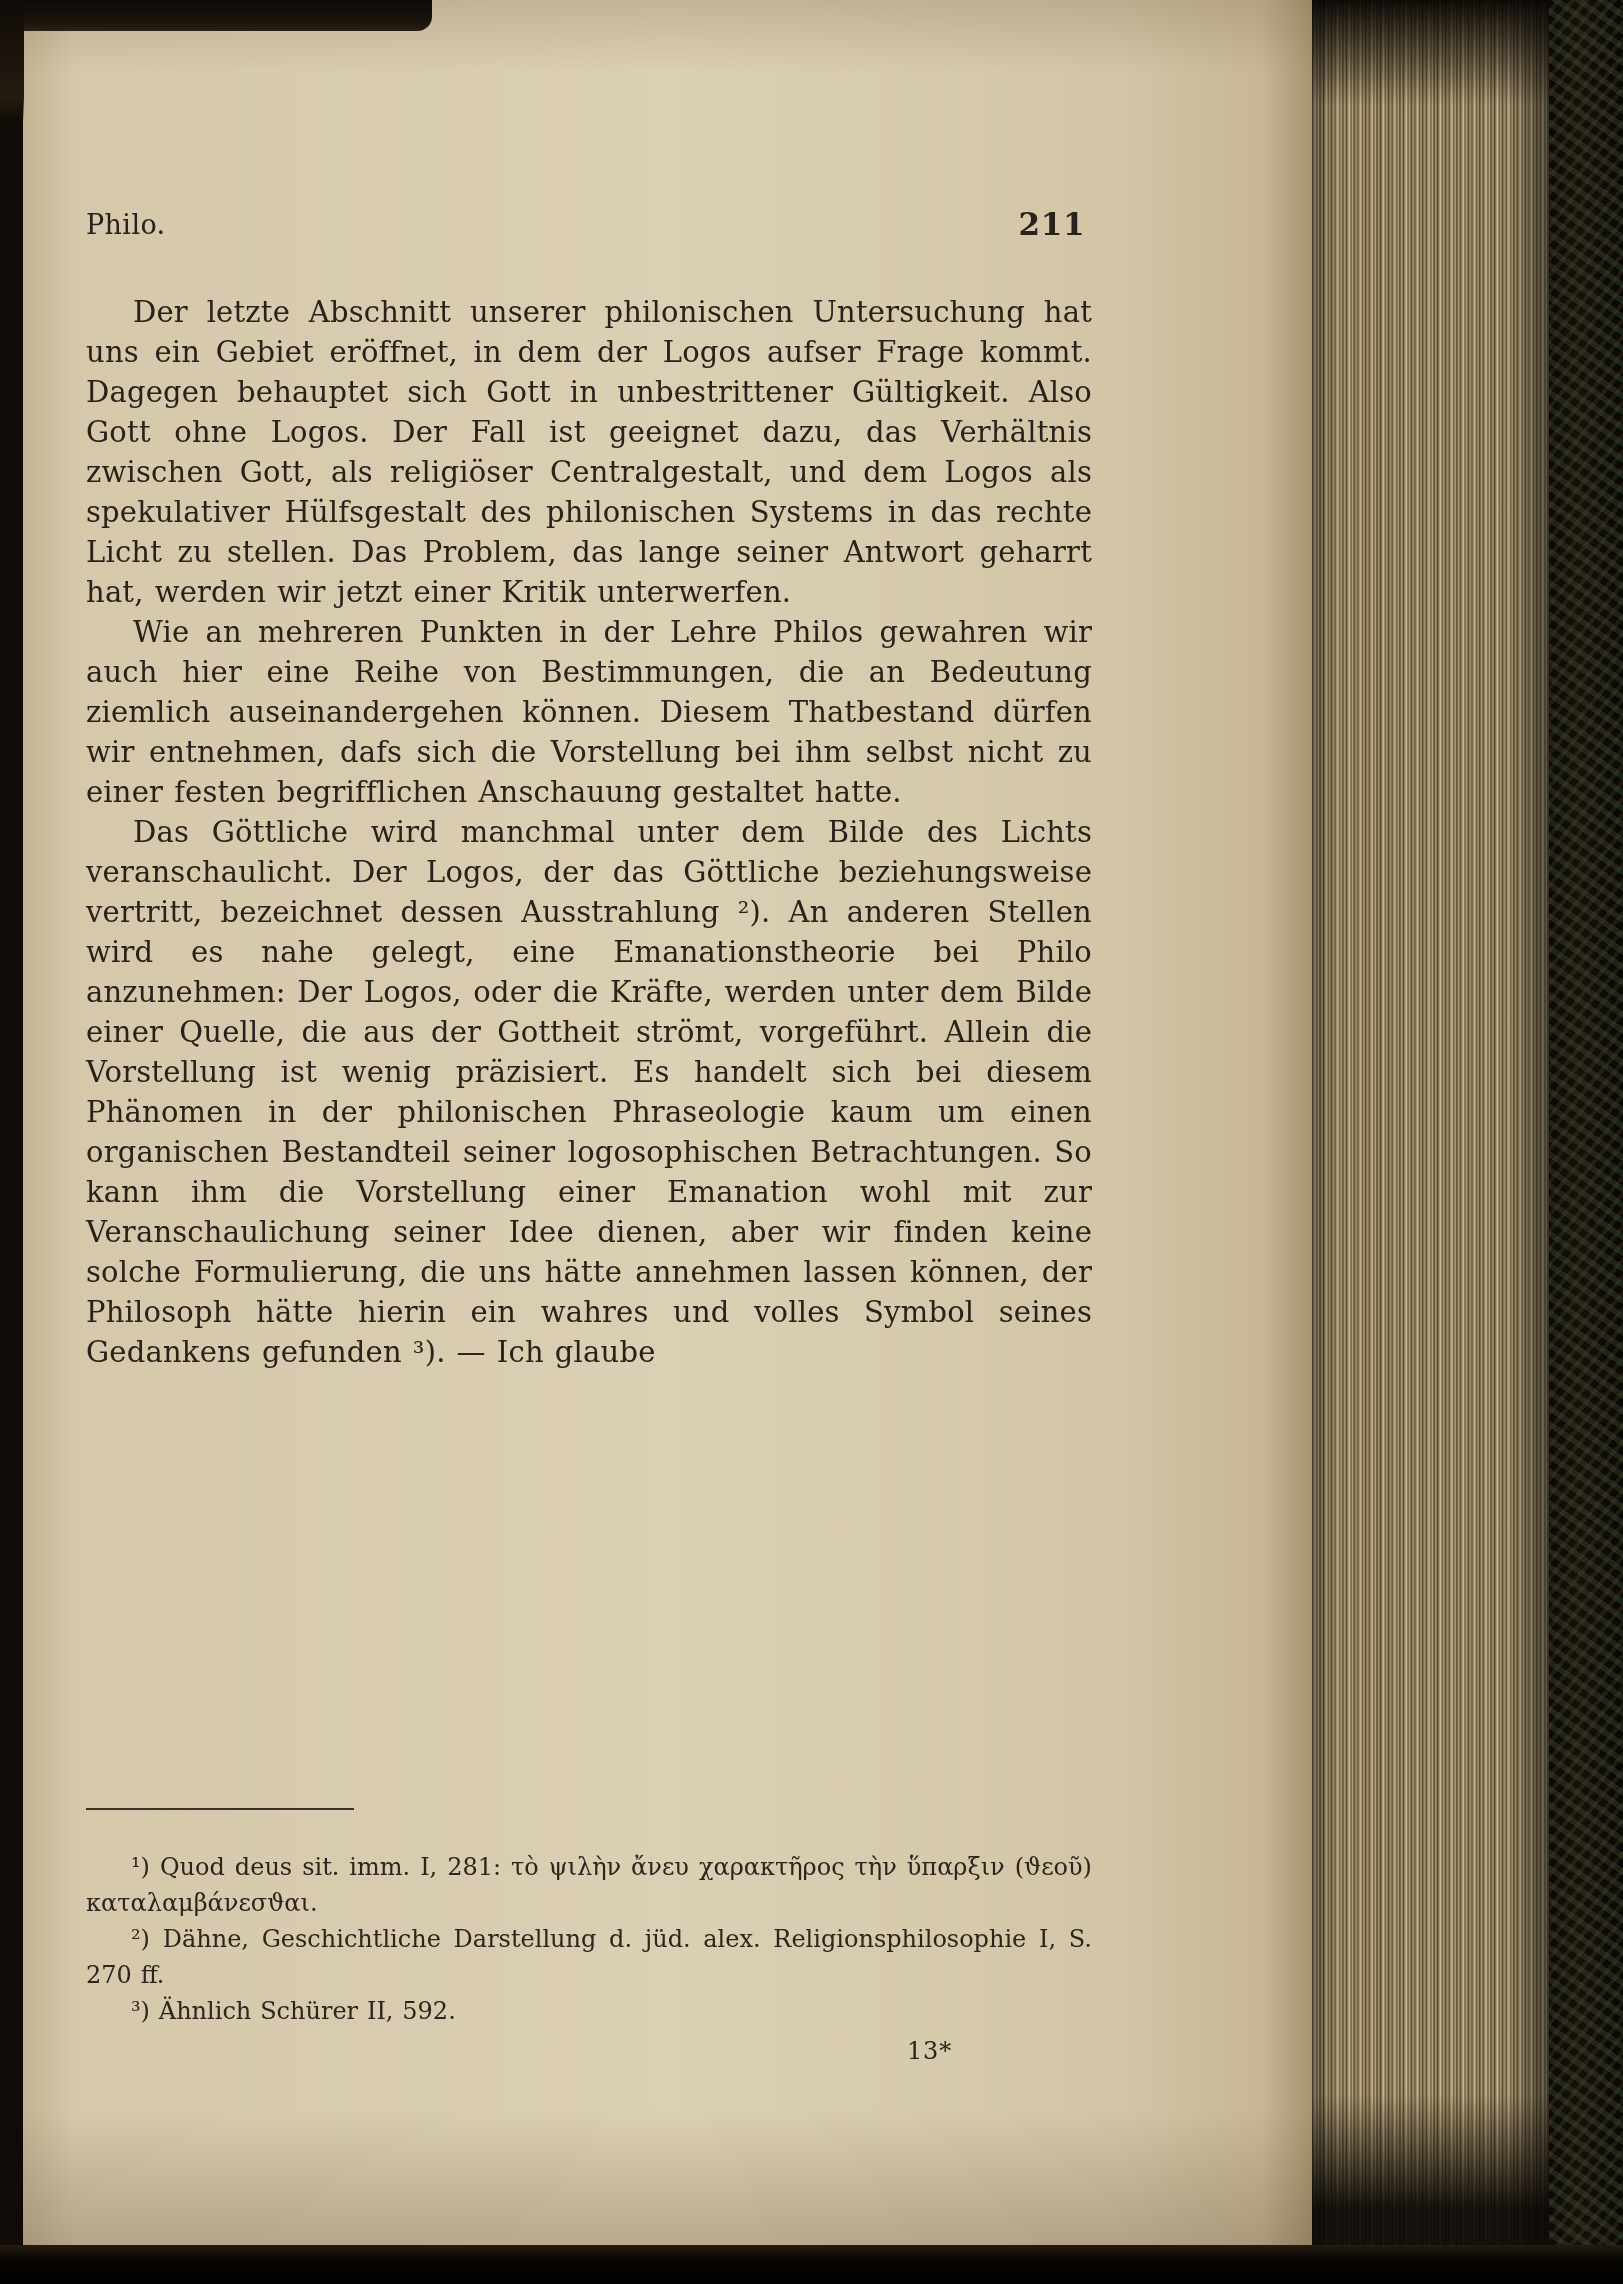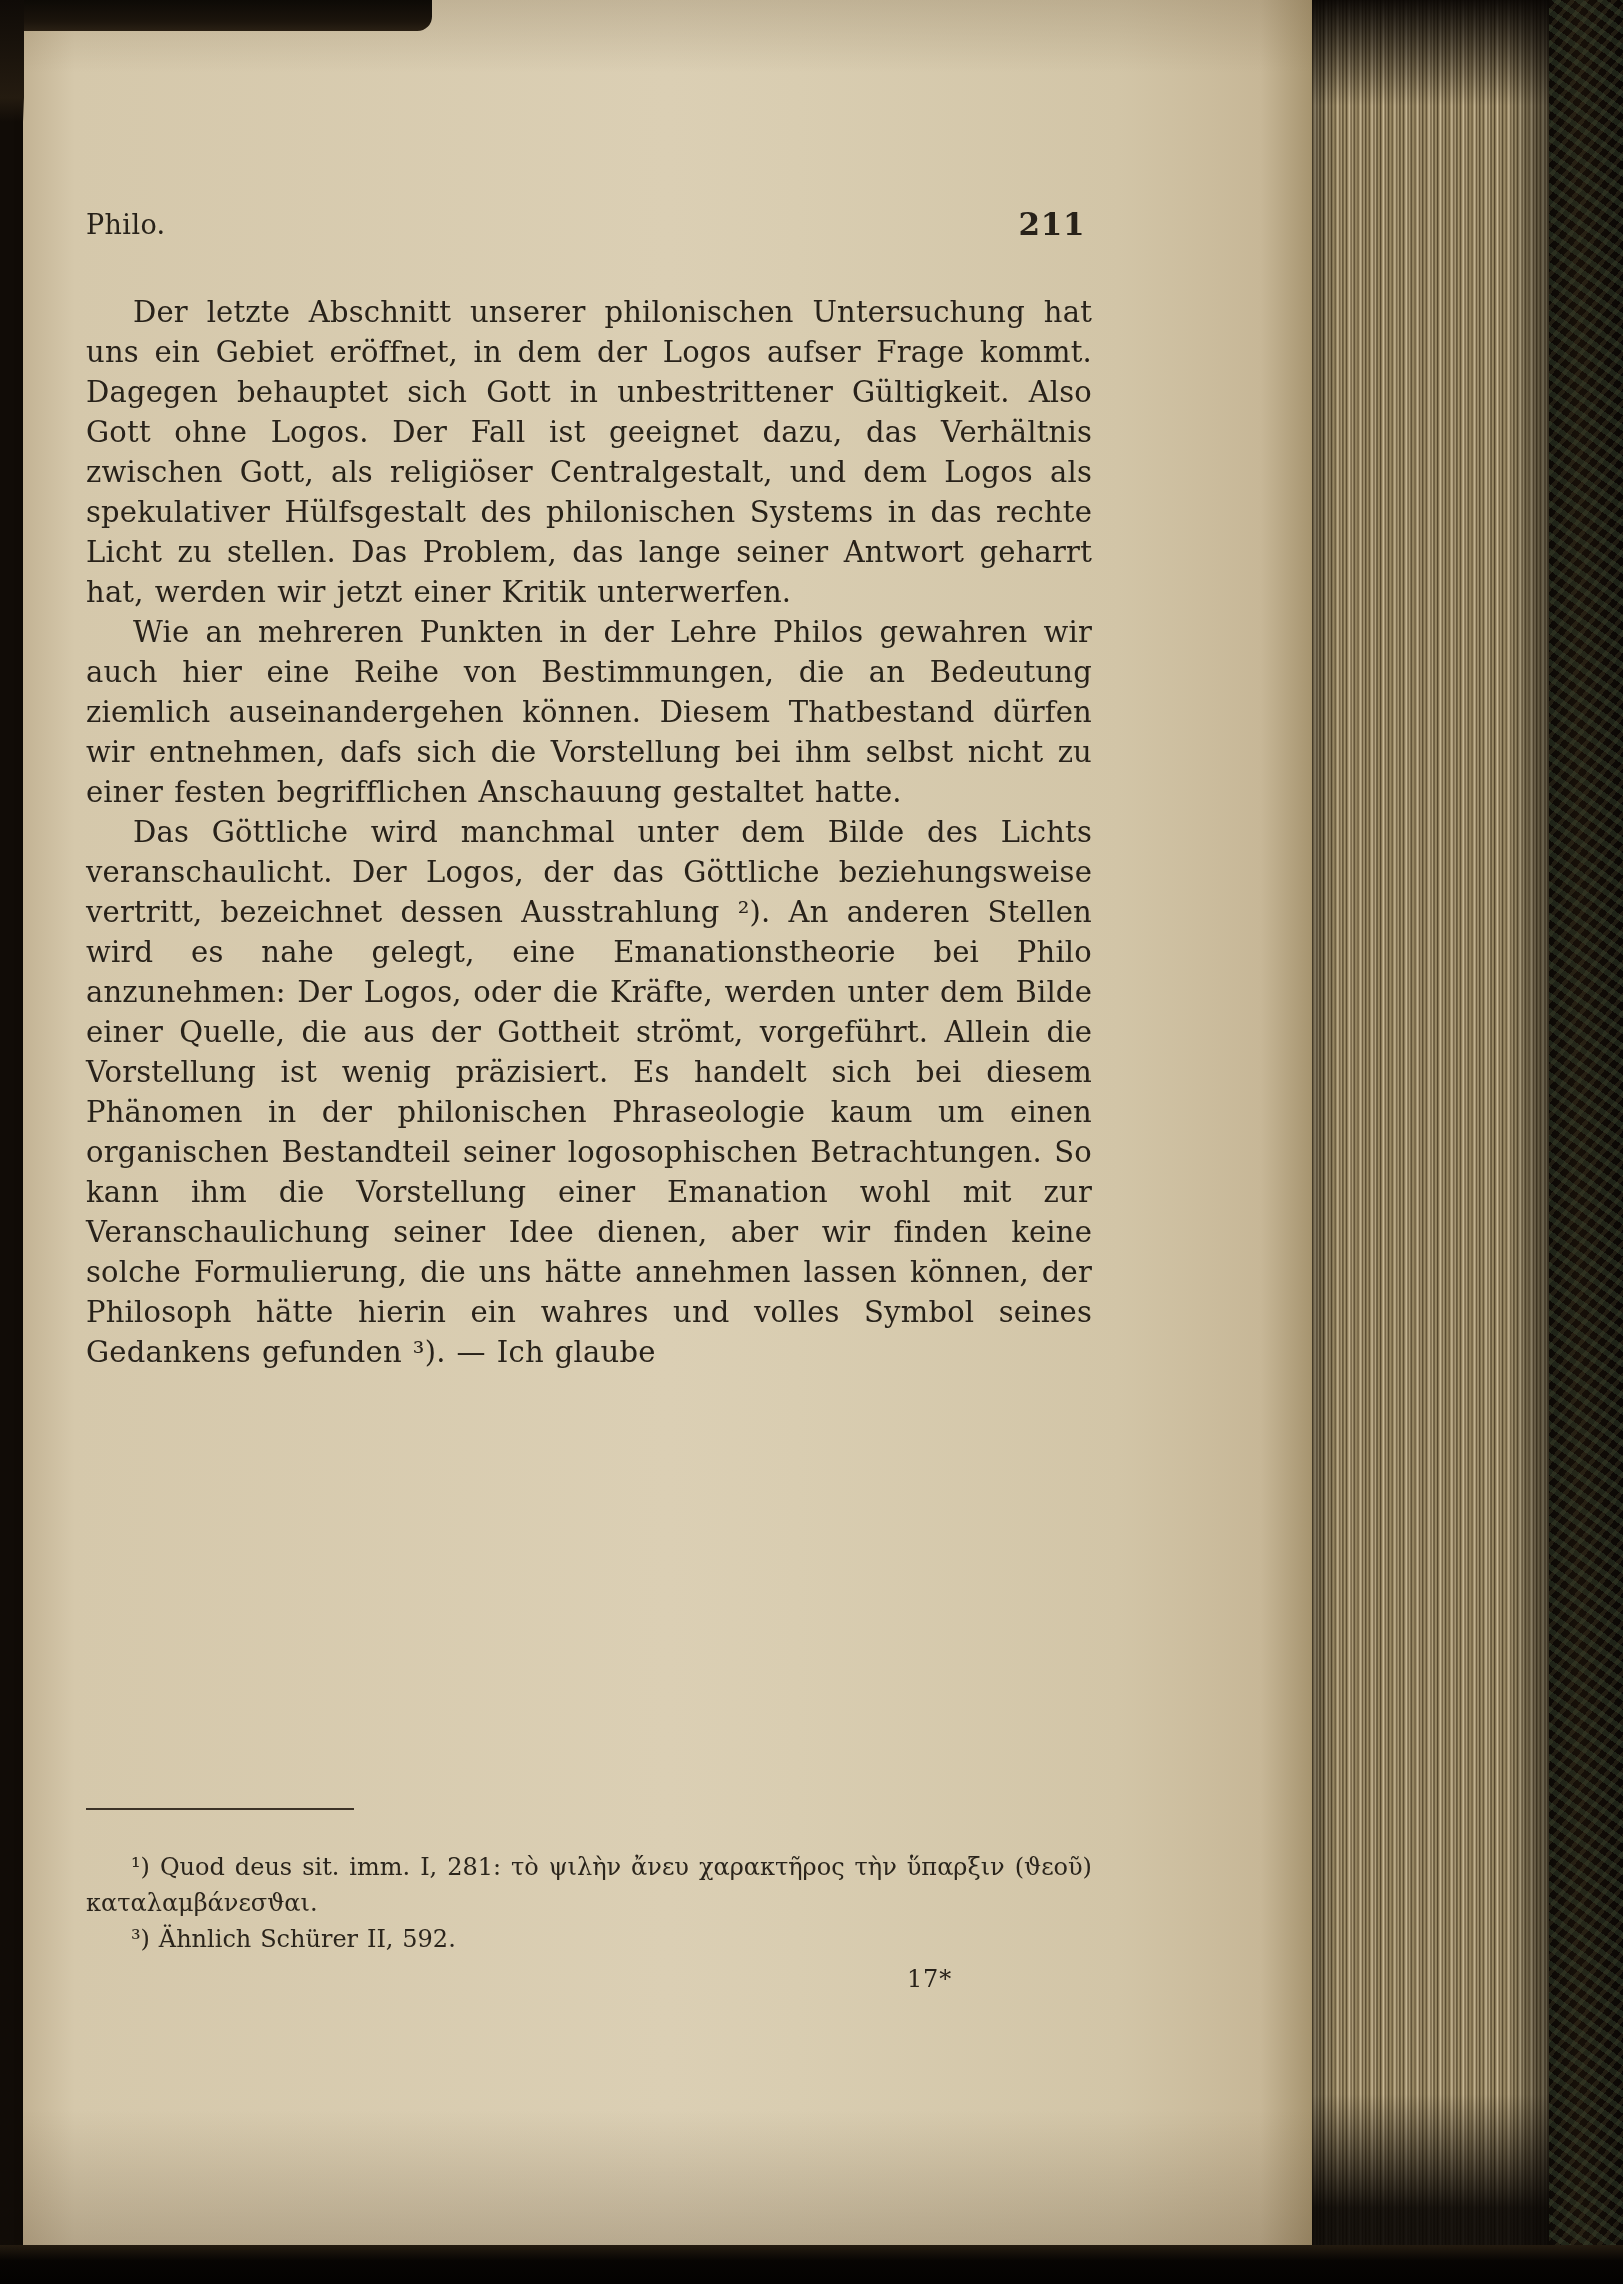--- a/index.html
+++ b/index.html
@@ -183,16 +183,17 @@
     <p lang="de">Der letzte Abschnitt unserer philonischen Untersuchung hat uns ein Gebiet eröffnet, in dem der Logos aufser Frage kommt.  Dagegen behauptet sich Gott in unbestrittener Gültigkeit.  Also Gott ohne Logos.  Der Fall ist geeignet dazu, das Verhältnis zwischen Gott, als religiöser Centralgestalt, und dem Logos als spekulativer Hülfsgestalt des philonischen Systems in das rechte Licht zu stellen.  Das Problem, das lange seiner Antwort geharrt hat, werden wir jetzt einer Kritik unterwerfen.</p>
     <p lang="de">Wie an mehreren Punkten in der Lehre Philos gewahren wir auch hier eine Reihe von Bestimmungen, die an Bedeutung ziemlich auseinandergehen können.  Diesem Thatbestand dürfen wir entnehmen, dafs sich die Vorstellung bei ihm selbst nicht zu einer festen begrifflichen Anschauung gestaltet hatte.</p>
     <p lang="de">Das Göttliche wird manchmal unter dem Bilde des Lichts veranschaulicht.  Der Logos, der das Göttliche beziehungsweise vertritt, bezeichnet dessen Ausstrahlung ²).  An anderen Stellen wird es nahe gelegt, eine Emanationstheorie bei Philo anzunehmen: Der Logos, oder die Kräfte, werden unter dem Bilde einer Quelle, die aus der Gottheit strömt, vorgeführt.  Allein die Vorstellung ist wenig präzisiert.  Es handelt sich bei diesem Phänomen in der philonischen Phraseologie kaum um einen organischen Bestandteil seiner logosophischen Betrachtungen.  So kann ihm die Vorstellung einer Emanation wohl mit zur Veranschaulichung seiner Idee dienen, aber wir finden keine solche Formulierung, die uns hätte annehmen lassen können, der Philosoph hätte hierin ein wahres und volles Symbol seines Gedankens gefunden ³). — Ich glaube</p>
   </div>
 
 </div>
 
 <div class="footnote-area">
   <hr class="footnote-rule">
   <p>¹) Quod deus sit. imm. I, 281: τὸ ψιλὴν ἄνευ χαρακτῆρος τὴν ὕπαρξιν (ϑεοῦ) καταλαμβάνεσϑαι.</p>
+  <p>²) Dähne, Geschichtliche Darstellung d. jüd. alex. Religionsphilosophie I, S. 270 ff.</p>
   <p>³) Ähnlich Schürer II, 592.</p>
-  <div class="signature-mark">17*</div>
+  <div class="signature-mark">13*</div>
 </div>
 
 
 </body></html>

